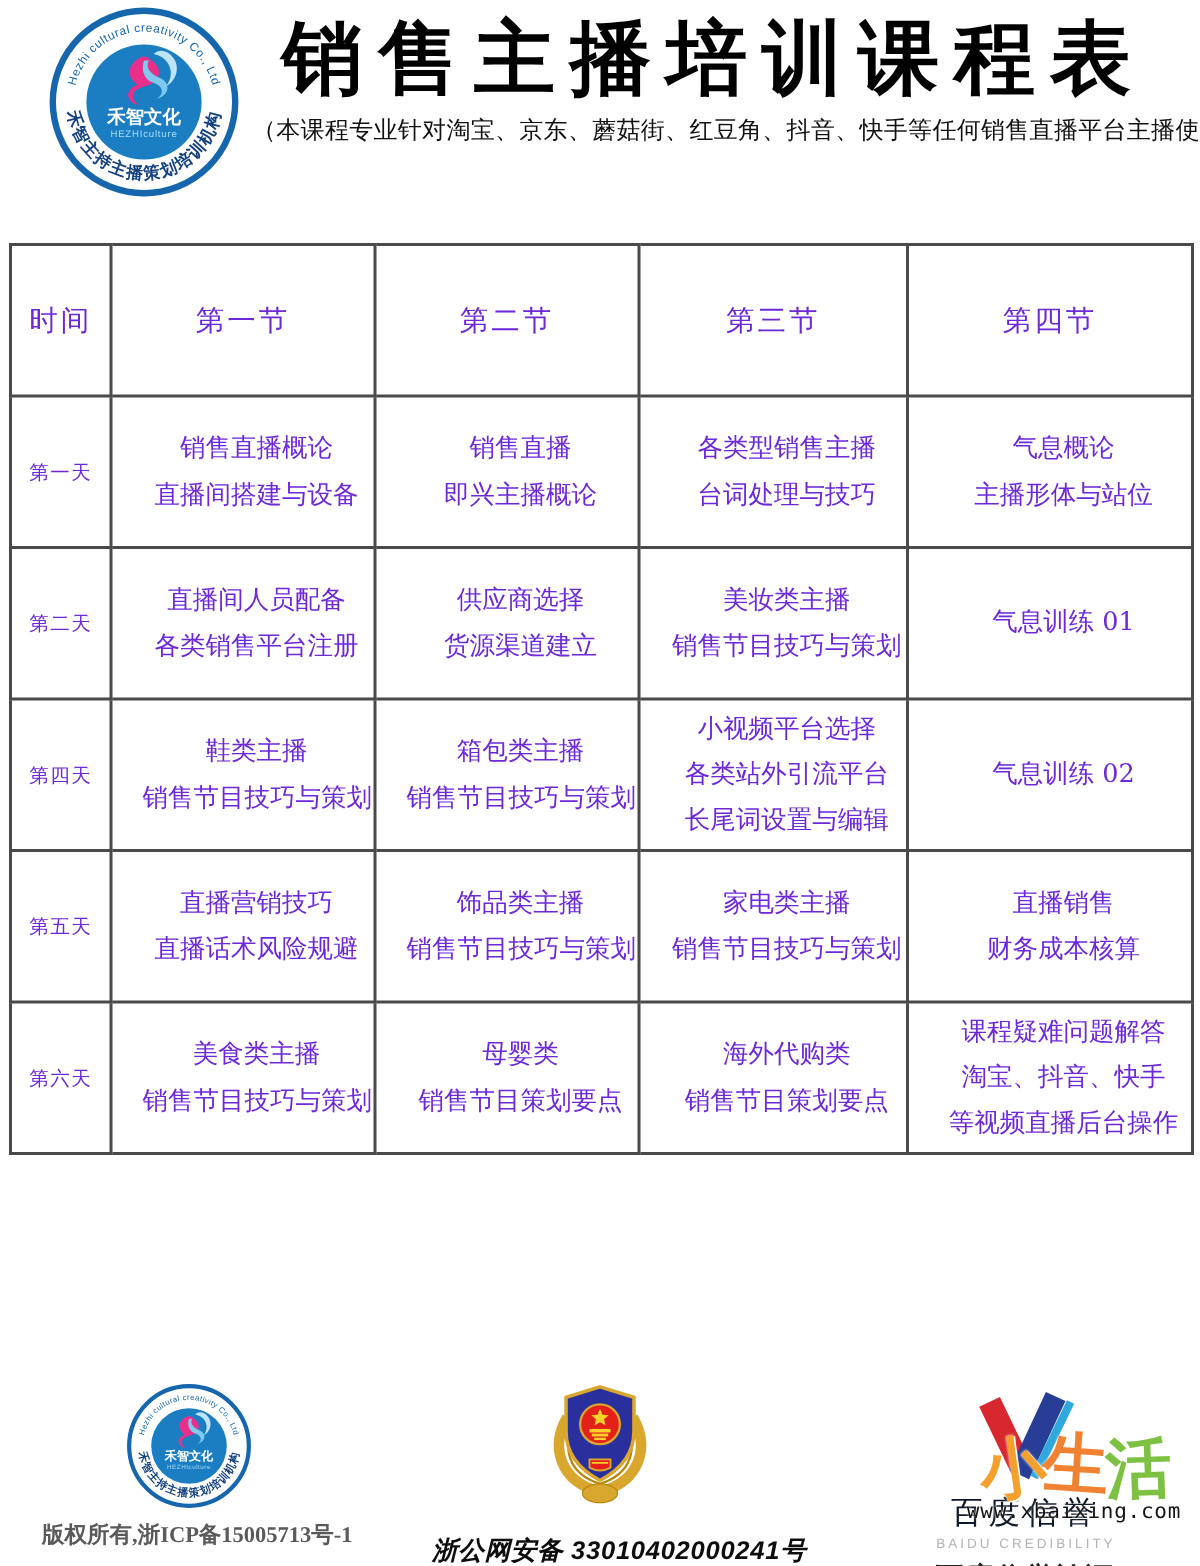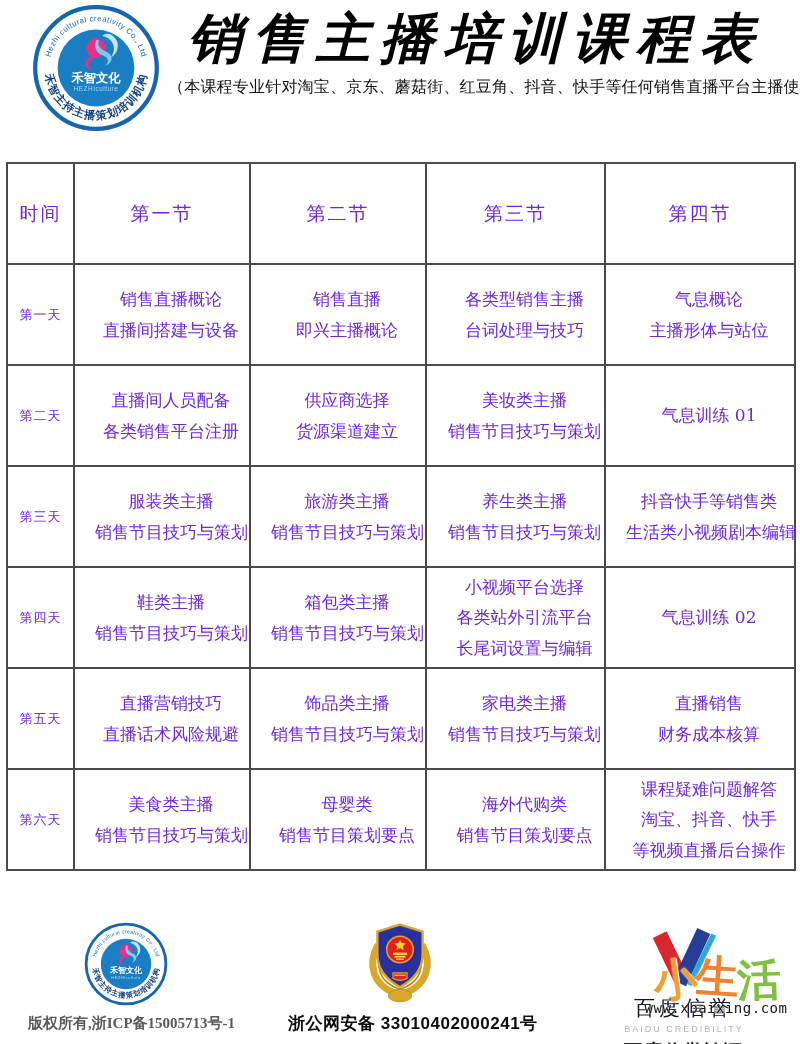--- a/index.html
+++ b/index.html
@@ -5,21 +5,21 @@
   html,body{margin:0;padding:0;}
   body{
     width:800px;height:1044px;background:#ffffff;position:relative;overflow:hidden;
     font-family:"DejaVu Serif", serif;color:#1a1a1a;
   }
   
   .logo-main{position:absolute;left:32px;top:4px;width:128px;height:128px;}
   .header-text{position:absolute;left:168px;top:8px;width:616px;text-align:center;}
   .page-title{
     margin:0;font-size:54px;line-height:60px;font-weight:700;letter-spacing:10px;
-    color:#000;white-space:nowrap;font-family:"DejaVu Serif", serif;font-style:italic;
+    color:#000;white-space:nowrap;font-family:"DejaVu Serif", serif;
   }
   .page-subtitle{
     margin:9px 0 0;font-size:16px;color:#111;white-space:nowrap;letter-spacing:0.2px;
   }
   
   .course-table{
     position:absolute;top:162px;left:6px;border-collapse:collapse;table-layout:fixed;
     width:788px;
   }
   .course-table th,.course-table td{
@@ -38,21 +38,21 @@
   .foot-right{left:598px;top:926px;width:172px;}
   .logo-small{width:84px;height:84px;}
   .badge-svg{width:78px;height:92px;}
   .baidu-svg{width:72px;height:64px;}
   .icp-text{
     font-family:Liberation Serif, serif;font-size:15px;font-weight:700;
     color:#5a5a5a;margin:4px 0 0;white-space:nowrap;
   }
   .police-text{
     font-family:"Liberation Sans", sans-serif;font-size:17px;font-weight:700;
-    color:#0d0d0d;margin:0 0 0;white-space:nowrap;letter-spacing:0.5px;
+    color:#0d0d0d;margin:10px 0 0;white-space:nowrap;letter-spacing:0.5px;font-style:italic;
   }
   .brand-cn{font-family:"Liberation Sans", sans-serif;font-size:21px;color:#0f172a;
     letter-spacing:4px;margin:0;}
   .brand-en{font-family:"Liberation Sans", sans-serif;font-size:9px;color:#b3b3b3;
     letter-spacing:2px;margin:2px 0 0;}
   .cert-text{font-family:"Liberation Sans", sans-serif;font-size:18px;font-weight:700;
     color:#262626;margin:5px 0 0;letter-spacing:2px;white-space:nowrap;}
   
   .watermark{position:absolute;right:0px;top:956px;width:168px;text-align:center;}
   .wm-chars{font-family:"DejaVu Sans", sans-serif;font-weight:700;font-size:44px;
@@ -147,39 +147,20 @@
         </td>
         <td>
           <div class="line">美妆类主播</div>
           <div class="line">销售节目技巧与策划</div>
         </td>
         <td>
           <div class="line">气息训练 01</div>
         </td>
       </tr>
       <tr>
-        <th>第三天</th>
-        <td>
-          <div class="line">服装类主播</div>
-          <div class="line">销售节目技巧与策划</div>
-        </td>
-        <td>
-          <div class="line">旅游类主播</div>
-          <div class="line">销售节目技巧与策划</div>
-        </td>
-        <td>
-          <div class="line">养生类主播</div>
-          <div class="line">销售节目技巧与策划</div>
-        </td>
-        <td>
-          <div class="line">抖音快手等销售类</div>
-          <div class="line">生活类小视频剧本编辑</div>
-        </td>
-      </tr>
-      <tr>
         <th>第四天</th>
         <td>
           <div class="line">鞋类主播</div>
           <div class="line">销售节目技巧与策划</div>
         </td>
         <td>
           <div class="line">箱包类主播</div>
           <div class="line">销售节目技巧与策划</div>
         </td>
         <td>

